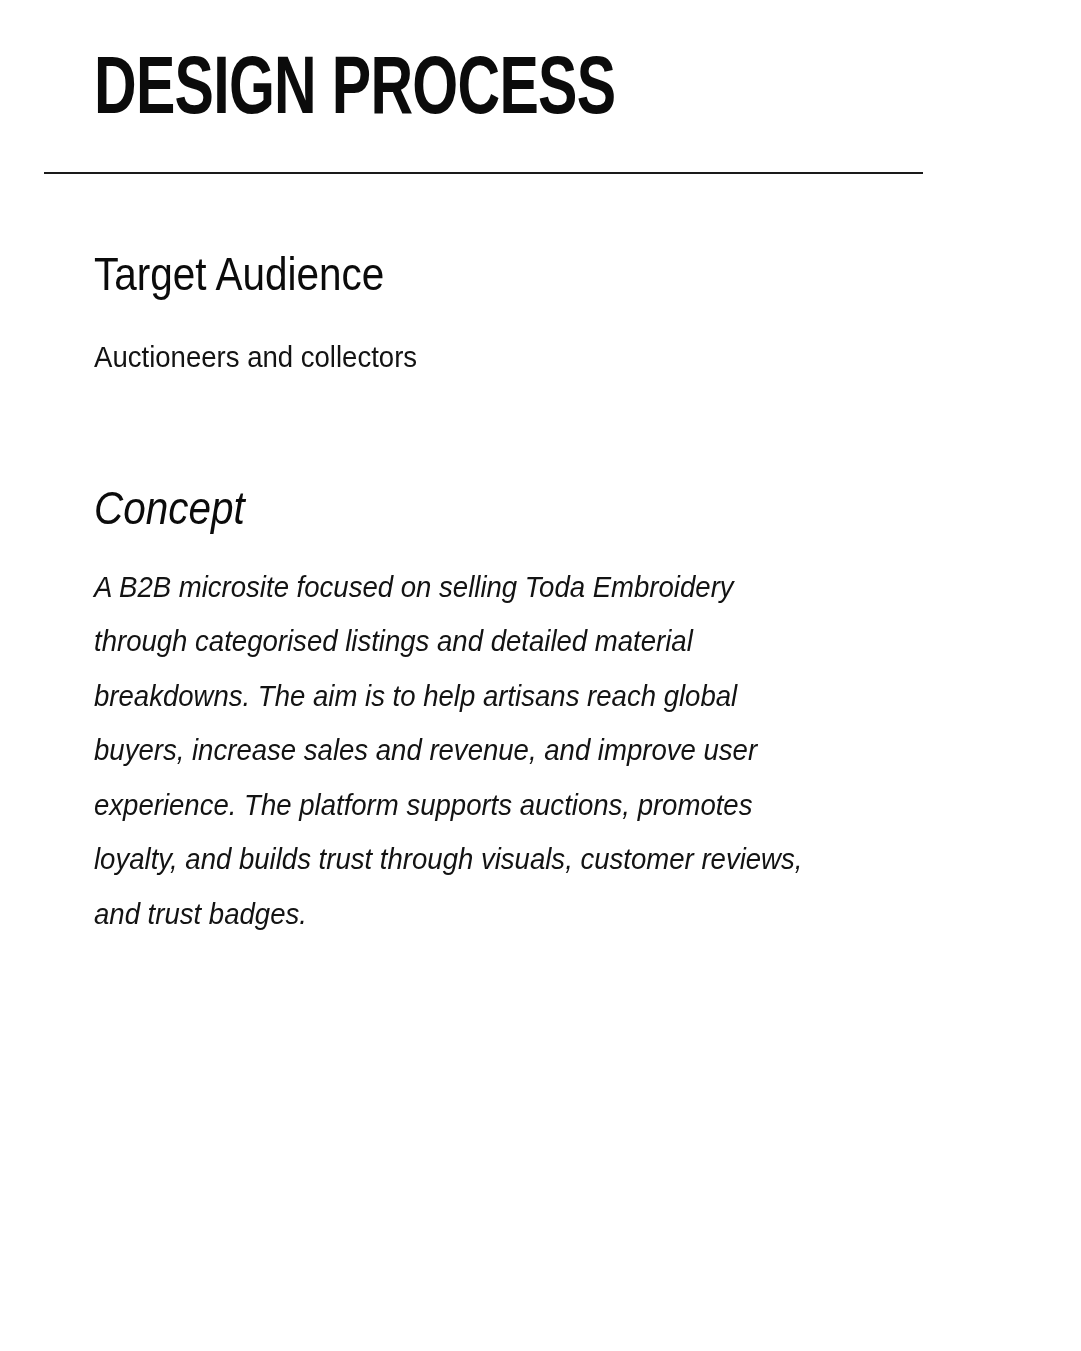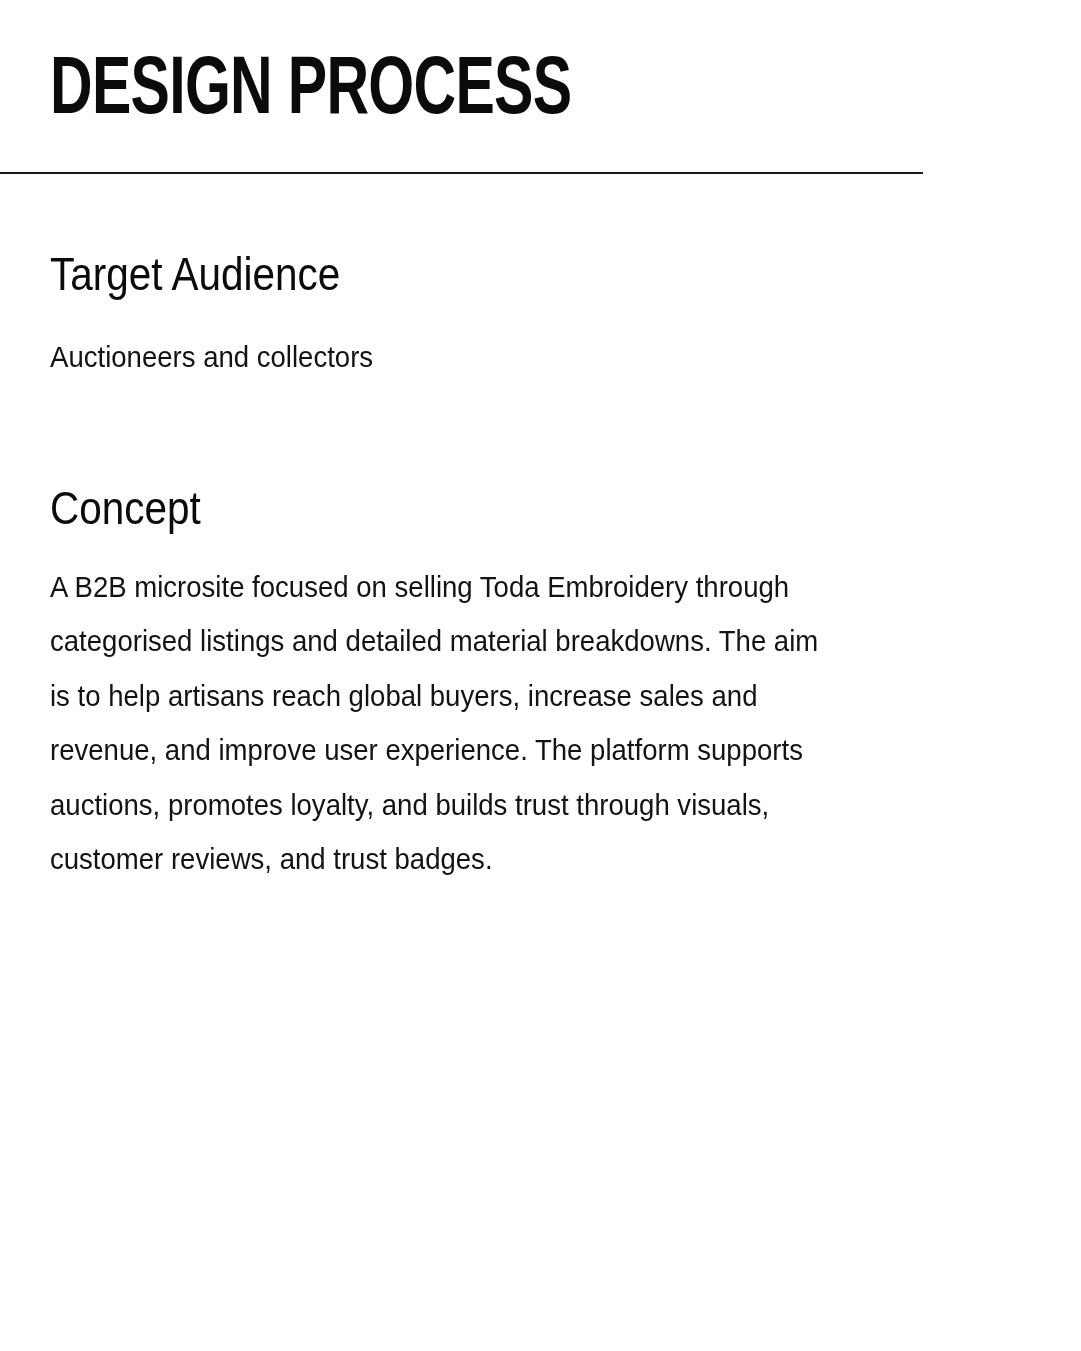--- a/index.html
+++ b/index.html
@@ -12,20 +12,21 @@
     height: 1351px;
     font-family: "Liberation Sans", sans-serif;
     color: #111111;
     overflow: hidden;
   }
   .page {
     width: 923px;
     height: 1351px;
     box-sizing: border-box;
     position: relative;
+    padding-left: 44px;
   }
   .page-header {
     padding: 44px 0 0 50px;
   }
   .page-title {
     font-family: "Liberation Sans", sans-serif;
     font-weight: 700;
     font-size: 82px;
     line-height: 1.0;
     letter-spacing: -1px;
@@ -51,21 +52,21 @@
     font-weight: 400;
     font-size: 46px;
     line-height: 1.1;
     color: #0b0b0b;
     transform: scaleX(0.88);
     transform-origin: left center;
     white-space: nowrap;
     margin: 0;
   }
   .section-1 { padding-top: 62px; }
-  .section-2 { padding-top: 86px; }
+  .section-2 { padding-top: 86px; font-style: italic; }
   .section-body {
     font-family: "Liberation Sans", sans-serif;
     font-weight: 400;
     font-size: 29px;
     line-height: 1.88;
     color: #131313;
     margin: 0;
     transform: scaleX(0.95);
     transform-origin: left top;
     max-width: 1030px;

